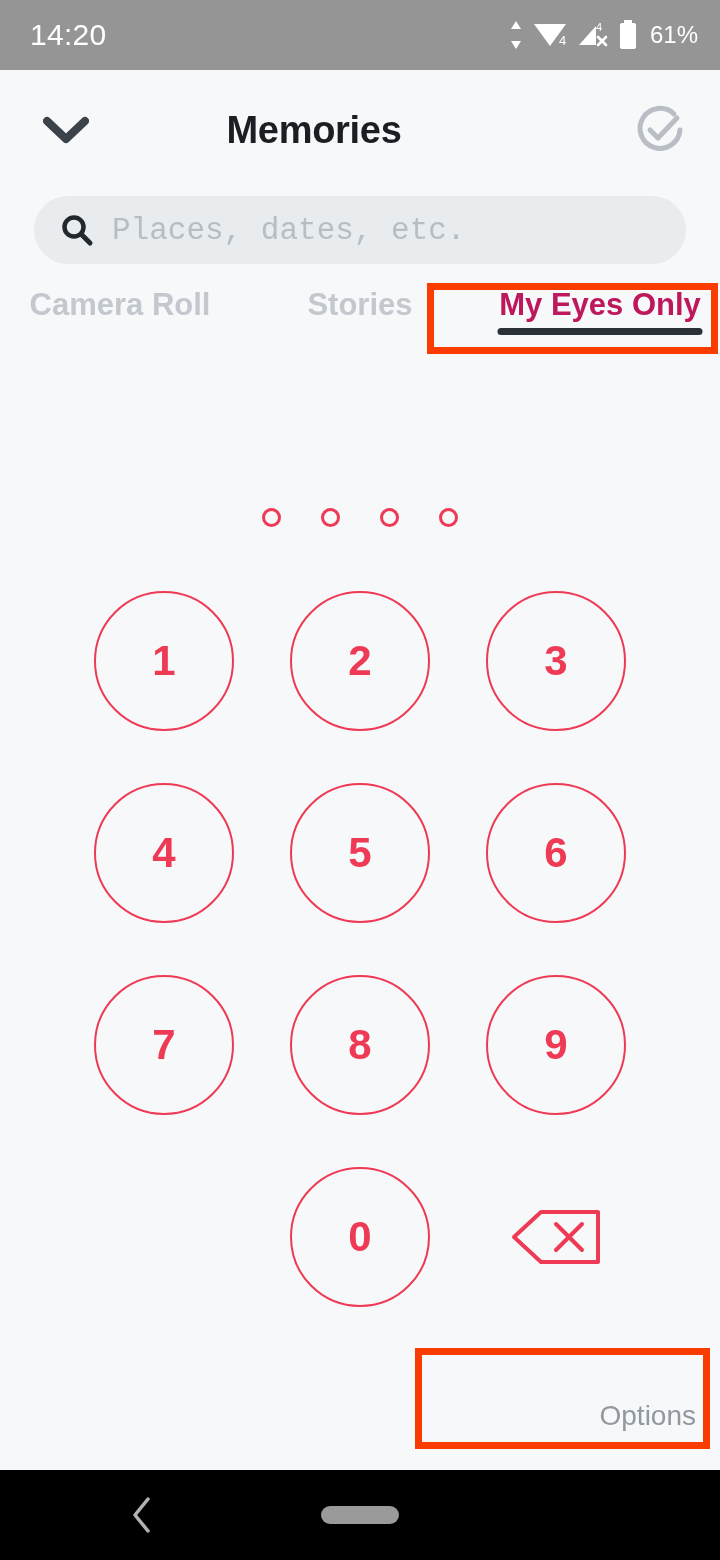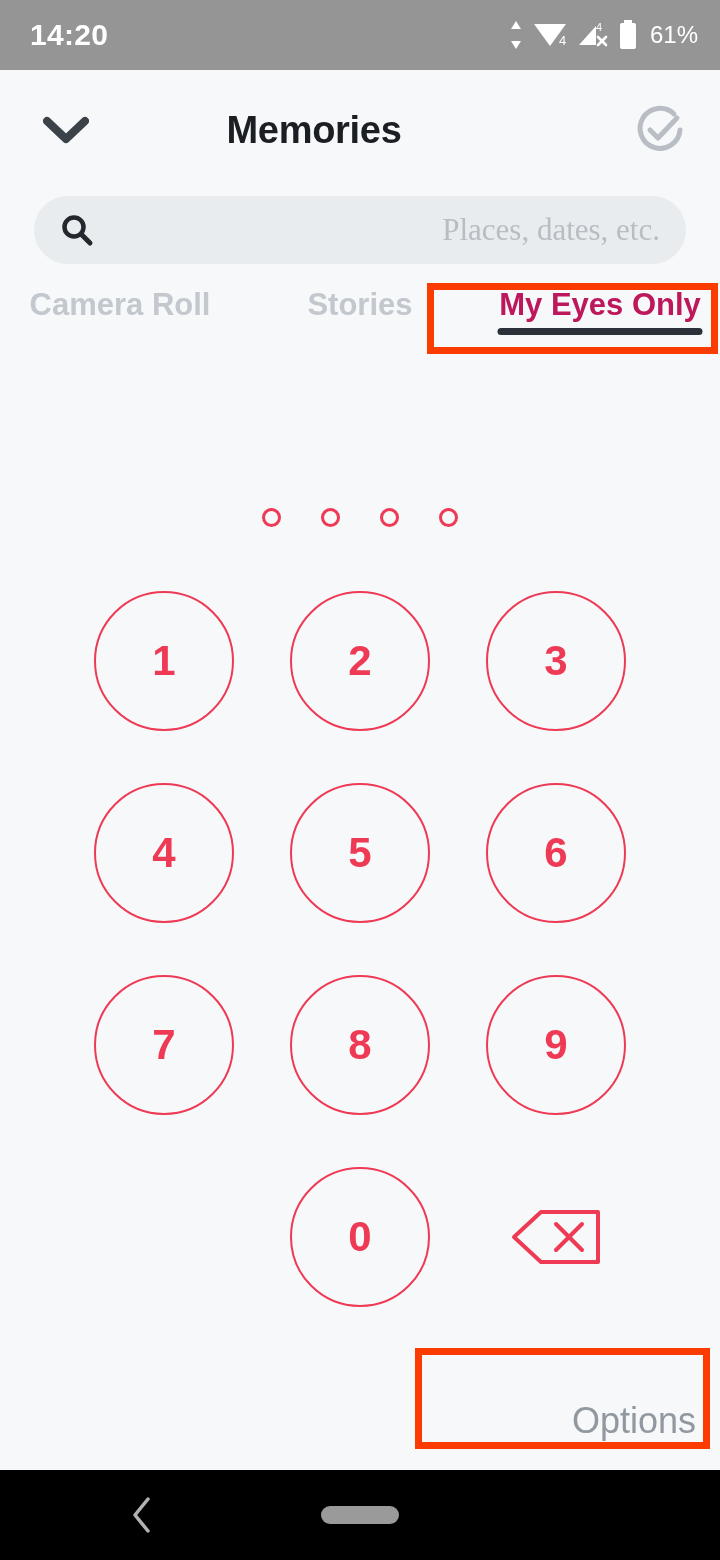--- a/index.html
+++ b/index.html
@@ -18,21 +18,21 @@
 
   
   #status-bar {
     position:absolute; top:0; left:0;
     width:720px; height:70px;
     background:#959595;
     display:flex; align-items:center;
     padding:0 22px 0 30px;
   }
   #status-time {
-    color:#ffffff; font-size:30px; font-weight:700;
+    color:#ffffff; font-size:30px; font-weight:400;
     letter-spacing:0.3px;
   }
   #status-icons {
     margin-left:auto;
     display:flex; align-items:center; gap:9px;
   }
   .si { display:flex; align-items:center; }
   #status-battery-text {
     color:#fff; font-size:24px; font-weight:400; margin-left:3px;
   }
@@ -69,24 +69,23 @@
     width:652px; height:68px;
     background:#e9ecee;
     border-radius:34px;
     display:flex; align-items:center;
     padding:0 26px;
   }
   #search-icon { flex:0 0 auto; display:flex; align-items:center; }
   #search-input {
     border:0; outline:0; background:transparent;
     margin-left:18px;
-    font-family:Liberation Serif, serif;
+    font-family:Liberation Mono, monospace;
     font-size:31px; color:#4a4f55;
     width:100%;
-    text-align:right;
   }
   #search-input::placeholder { color:#b7bdc3; }
 
   
   #tabs {
     position:absolute; left:0; top:285px;
     width:720px; height:64px;
     display:flex; align-items:flex-start;
   }
   .tab {
@@ -136,21 +135,21 @@
     font-size:42px; font-weight:bold; color:#ee3a55;
     background:transparent;
     font-family:"Liberation Sans", sans-serif;
   }
   .key.blank { border:none; }
   .key.delete { border:none; }
 
   
   #options-btn {
     position:absolute; right:24px; top:1400px;
-    font-size:36px; color:#9298a0;
+    font-size:28px; color:#9298a0;
   }
 
   
   .annot {
     position:absolute;
     border:7px solid #fa3c00;
     pointer-events:none;
   }
   #annot-tab      { left:427px; top:283px; width:291px; height:71px; }
   #annot-options  { left:415px; top:1348px; width:295px; height:101px; }

